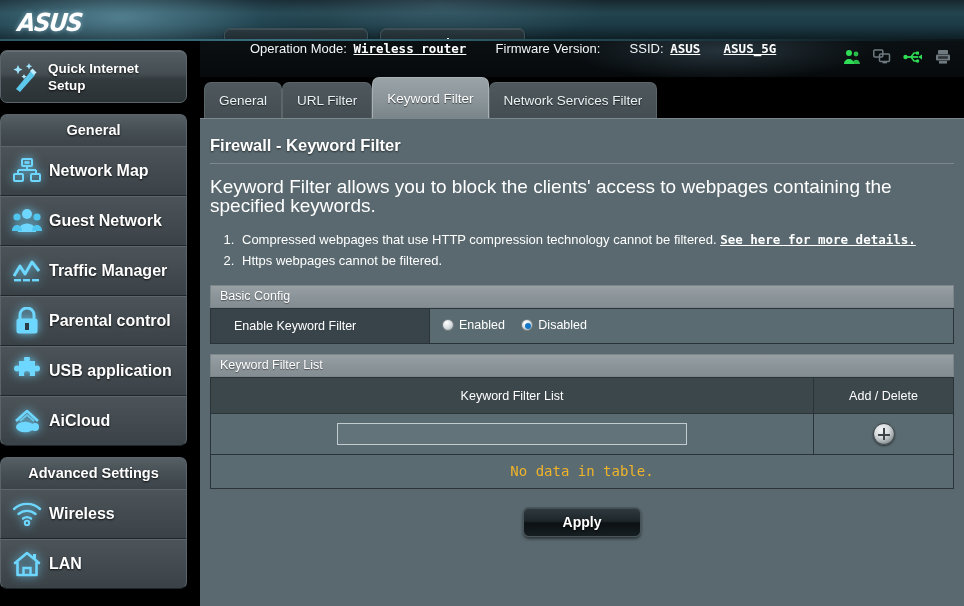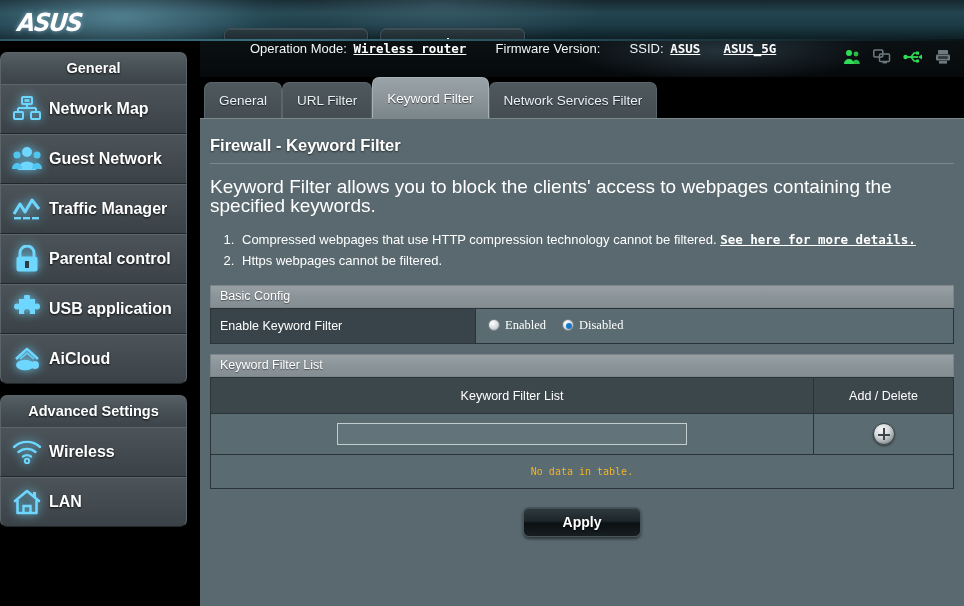--- a/index.html
+++ b/index.html
@@ -304,33 +304,32 @@
     border-collapse: collapse;
     table-layout: fixed;
   }
   .table td, .table th {
     border: 1px solid #2a3337;
     font-weight: normal;
   }
 
   .cfg-row { height: 35px; }
   .cfg-label {
-    width: 265px;
+    width: 219px;
     background: #39444a;
     color: #ffffff;
     font-size: 12.5px;
-    padding-left: 9px;
+    padding-left: 23px;
     text-align: left;
     margin-top: 25px;
   }
   .cfg-value {
     background: #5a6b71;
     padding-left: 12px;
     text-align: left;
-    font-family: Liberation Serif, serif;
   }
 
   .radio-wrap {
     display: inline-flex;
     align-items: center;
     gap: 5px;
     margin-right: 12px;
     cursor: pointer;
   }
   .radio {
@@ -400,21 +399,21 @@
   .add-btn:before { left: 4px; top: 9.5px; width: 12px; height: 2px; }
   .add-btn:after  { top: 4px; left: 9.5px; height: 12px; width: 2px; }
 
   .nodata {
     height: 34px;
     background: #5a6b71;
     border: 1px solid #2a3337;
     border-top: none;
     color: #f0b429;
     font-family: "DejaVu Sans Mono", monospace;
-    font-size: 10px;
+    font-size: 14px;
     text-align: center;
     line-height: 33px;
   }
 
   .apply-wrap {
     margin-top: 18px;
     text-align: center;
   }
   .apply-btn {
     width: 118px; height: 30px;
@@ -479,20 +478,37 @@
         <rect x="3" y="1" width="10" height="4" rx="0.6" fill="#6e7a80"></rect>
         <rect x="1" y="5.5" width="14" height="6" rx="1.2" fill="#6e7a80"></rect>
         <rect x="3.2" y="7.2" width="9.6" height="2.6" fill="#2d3438"></rect>
         <rect x="4" y="12" width="8" height="2.6" fill="#6e7a80"></rect>
       </svg>
     </div>
   </div>
 
   <div class="sidebar">
 
+    <div class="qis">
+      <span class="ic">
+        <svg width="32" height="30" viewBox="0 0 32 30">
+          <g filter="none">
+            <path d="M7 27 L22 9 L26 13 L11 30 Z" fill="#5fd0f5" opacity="0.95"></path>
+            <path d="M21 9 L25 13 L27.5 10.5 L23.5 6.5 Z" fill="#bfeeff"></path>
+            <path d="M9 3 l1.4 3.2 3.2 1.4 -3.2 1.4 -1.4 3.2 -1.4 -3.2 -3.2 -1.4 3.2 -1.4z" fill="#9fe4ff"></path>
+            <path d="M20 1 l1 2.2 2.2 1 -2.2 1 -1 2.2 -1 -2.2 -2.2 -1 2.2 -1z" fill="#9fe4ff"></path>
+            <path d="M15 12 l0.8 1.8 1.8 0.8 -1.8 0.8 -0.8 1.8 -0.8 -1.8 -1.8 -0.8 1.8 -0.8z" fill="#bfeeff"></path>
+          </g>
+        </svg>
+      </span>
+      <span class="txt">
+        <span>Quick Internet</span><br>
+        <span>Setup</span>
+      </span>
+    </div>
 
     <div class="group-head">General</div>
 
     <div class="nav-item">
       <span class="ic">
         <svg width="28" height="26" viewBox="0 0 28 26">
           <rect x="9" y="1" width="10" height="7" rx="1" fill="none" stroke="#6ed7ff" stroke-width="2"></rect>
           <rect x="11.5" y="3.2" width="5" height="2.6" fill="#6ed7ff"></rect>
           <path d="M14 8v4M5 12h18M5 12v4M23 12v4" stroke="#6ed7ff" stroke-width="2" fill="none"></path>
           <rect x="1" y="16" width="9" height="7" rx="1" fill="none" stroke="#6ed7ff" stroke-width="2"></rect>

